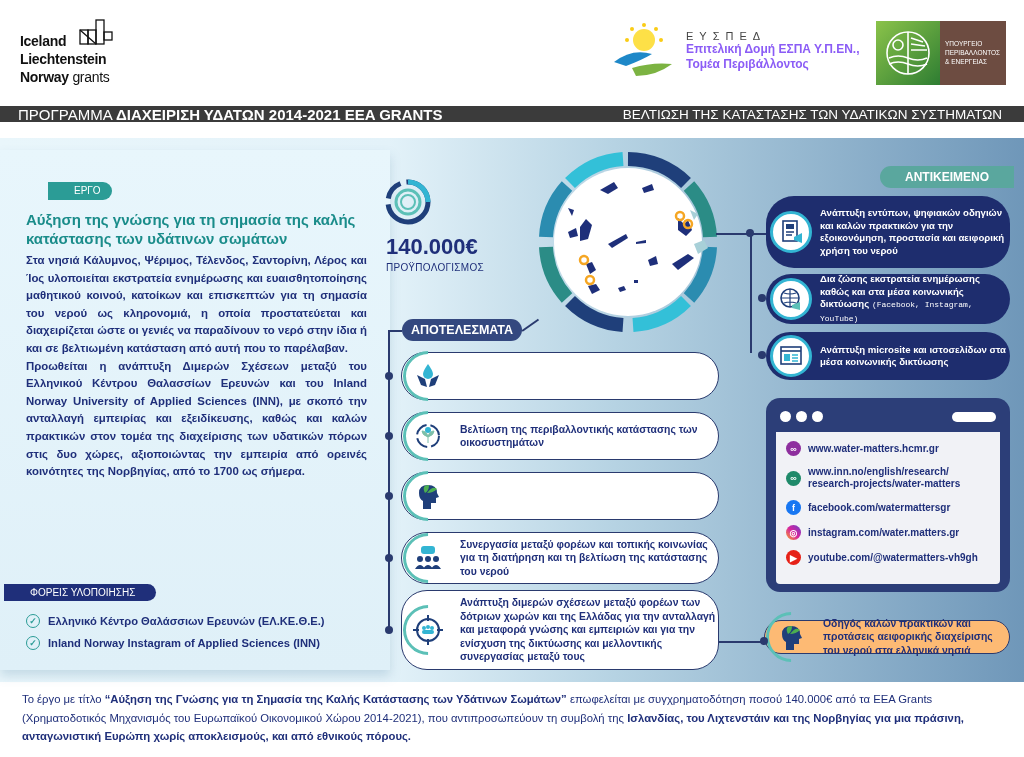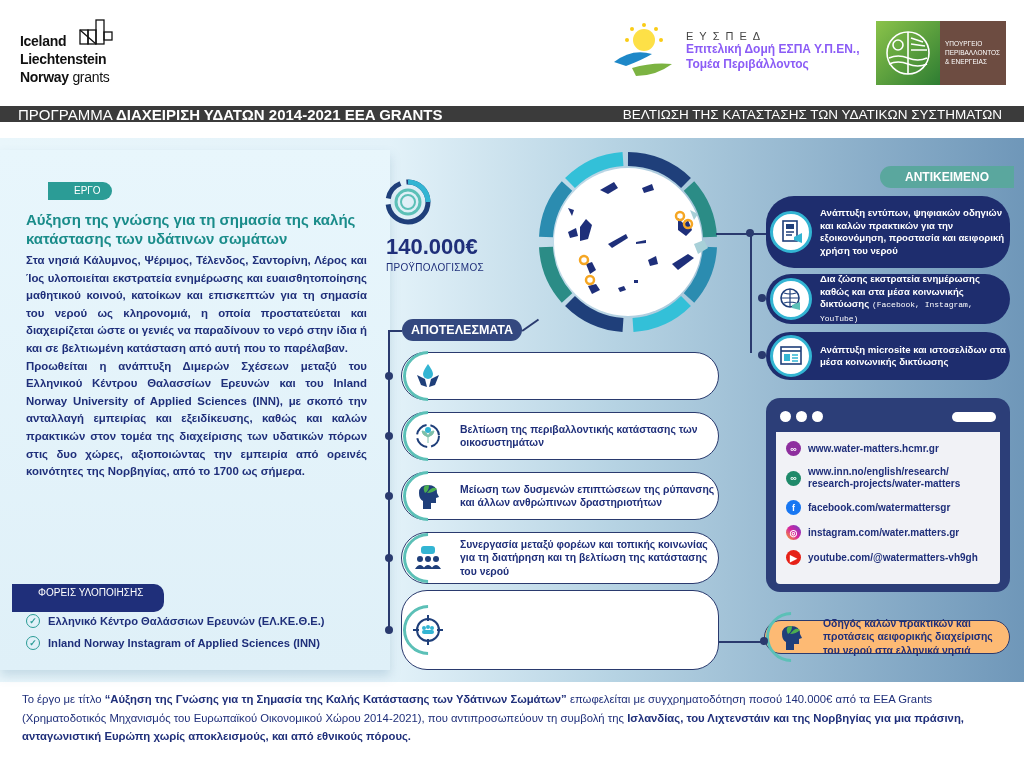--- a/index.html
+++ b/index.html
@@ -26,21 +26,21 @@
 
   
   .main-bg { left: 0; top: 138px; width: 1024px; height: 544px; background: linear-gradient(90deg,#e9f6fb 0%,#e3f2f9 38%,#b6d3e3 60%,#6f97b9 100%); }
   .left-panel { left: 0; top: 150px; width: 390px; height: 520px; background: linear-gradient(180deg,#e8f6fc,#dff0f8); box-shadow: 0 6px 10px rgba(90,140,170,.25); }
 
   .pill-teal { left: 0; top: 182px; width: 64px; height: 18px; background: #2b9c96; border-radius: 0 10px 10px 0; color: #fff; font-size: 10px; padding: 3px 0 0 26px; margin-left: 48px; }
   .project-title { left: 26px; top: 210px; width: 340px; color: #1a8c8a; font-weight: 700; font-size: 15px; line-height: 19px; }
   .project-body { left: 26px; top: 252px; width: 341px; color: #1f2f7a; font-weight: 700; font-size: 11.4px; line-height: 17.6px; text-align: justify; }
   .project-body p { margin: 0; }
 
-  .pill-navy { left: 12px; top: 584px; width: 152px; height: 28px; background: #1f2f7a; border-radius: 0 10px 10px 0; color: #fff; font-size: 10px; padding: 3px 0 0 26px; }
+  .pill-navy { left: 4px; top: 584px; width: 152px; height: 17px; background: #1f2f7a; border-radius: 0 10px 10px 0; color: #fff; font-size: 10px; padding: 3px 0 0 26px; }
   .partners { left: 26px; top: 610px; }
   .partner { display: flex; align-items: center; height: 22px; color: #1f2f7a; font-weight: 700; font-size: 11.2px; }
   .partner .chk { width: 14px; height: 14px; border: 1.5px solid #2b9c96; border-radius: 50%; margin-right: 8px; display:flex; align-items:center; justify-content:center; color:#2b9c96; font-size: 9px; }
 
   
   .budget-icon { left: 384px; top: 178px; }
   .budget-amount { left: 386px; top: 234px; color: #1f2f7a; font-weight: 700; font-size: 22px; }
   .budget-label { left: 386px; top: 262px; color: #1f2f7a; font-size: 10px; letter-spacing: 0.3px; }
 
   
@@ -240,21 +240,20 @@
   <div class="result-text">Βελτίωση της περιβαλλοντικής κατάστασης των οικοσυστημάτων</div>
 </div>
 <div class="abs result-card" style="top:472px;height:48px;">
   <div class="result-icon">
       <span class="arc"></span>
       <svg width="30" height="30" viewBox="0 0 30 30">
         <path d="M10 28 V20 Q6 18 6 12 Q6 4 15 4 Q24 4 24 12 L26 16 L23 17 V22 L18 22 V28 z" fill="#1f3f7a"></path>
         <path d="M12 12 Q8 4 16 4 Q16 10 12 12z M14 12 Q20 4 24 8 Q20 12 14 12z" fill="#4caf50"></path>
       </svg>
     </div>
-  <div class="result-text">Μείωση των δυσμενών επιπτώσεων της ρύπανσης και άλλων ανθρώπινων δραστηριοτήτων</div>
 </div>
 <div class="abs result-card" style="top:532px;height:52px;">
   <div class="result-icon">
       <span class="arc"></span>
       <svg width="30" height="30" viewBox="0 0 30 30">
         <rect x="8" y="3" width="14" height="8" rx="3" fill="#33b5d3"></rect>
         <g fill="#1f3f7a">
           <circle cx="7" cy="16" r="3"></circle>
           <circle cx="15" cy="16" r="3"></circle>
           <circle cx="23" cy="16" r="3"></circle>
@@ -271,20 +270,21 @@
         <circle cx="16" cy="16" r="11" fill="none" stroke="#1f3f7a" stroke-width="2"></circle>
         <path d="M16 1 V7 M16 25 V31 M1 16 H7 M25 16 H31" stroke="#1f3f7a" stroke-width="2"></path>
         <g fill="#33b5d3">
           <circle cx="12" cy="14" r="2"></circle>
           <circle cx="16" cy="13" r="2"></circle>
           <circle cx="20" cy="14" r="2"></circle>
           <rect x="10" y="16" width="12" height="4" rx="2"></rect>
         </g>
       </svg>
     </div>
+  <div class="result-text">Ανάπτυξη διμερών σχέσεων μεταξύ φορέων των δότριων χωρών και της Ελλάδας για την ανταλλαγή και μεταφορά γνώσης και εμπειριών και για την ενίσχυση της δικτύωσης και μελλοντικής συνεργασίας μεταξύ τους</div>
 </div>
 <div class="abs dot" style="left:385px;top:372px;"></div>
 <div class="abs dot" style="left:385px;top:432px;"></div>
 <div class="abs dot" style="left:385px;top:492px;"></div>
 <div class="abs dot" style="left:385px;top:554px;"></div>
 <div class="abs dot" style="left:385px;top:626px;"></div>
 <div class="abs connector" style="left:719px;top:641px;width:45px;height:1.5px;"></div>
 
 <div class="abs obj-label">ΑΝΤΙΚΕΙΜΕΝΟ</div>
 <div class="abs connector" style="left:716px;top:233px;width:50px;height:1.5px;"></div>

